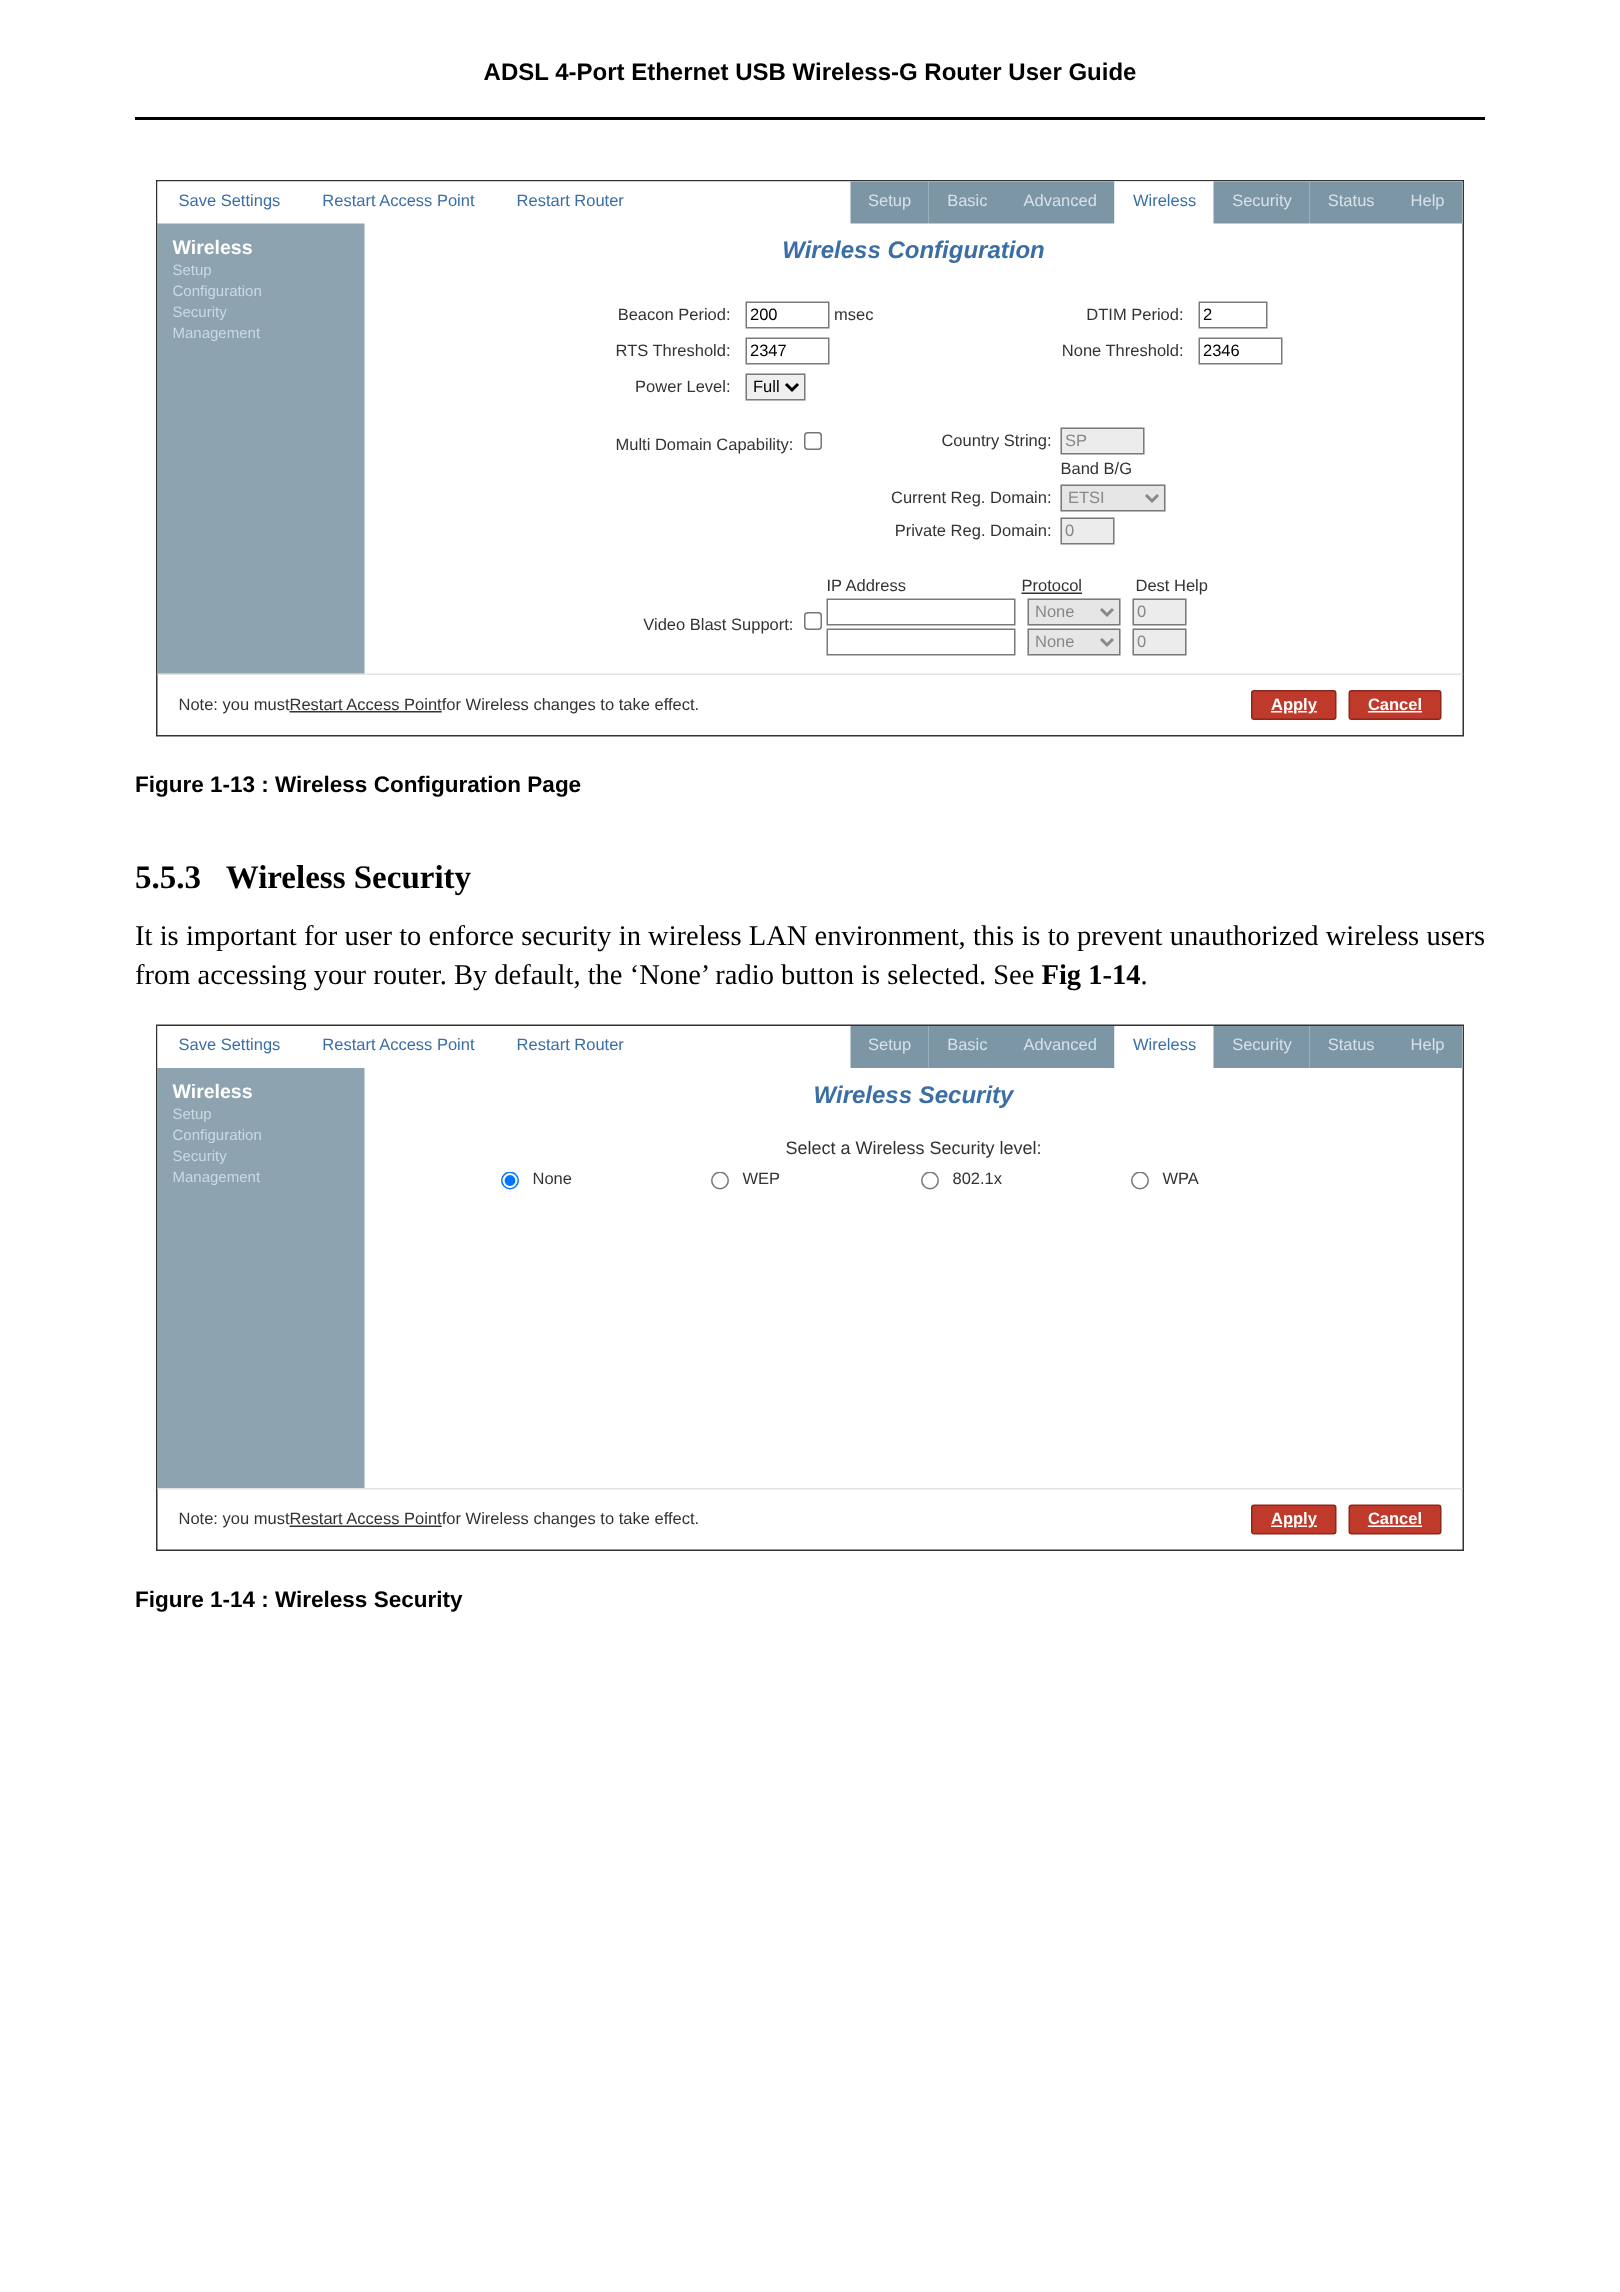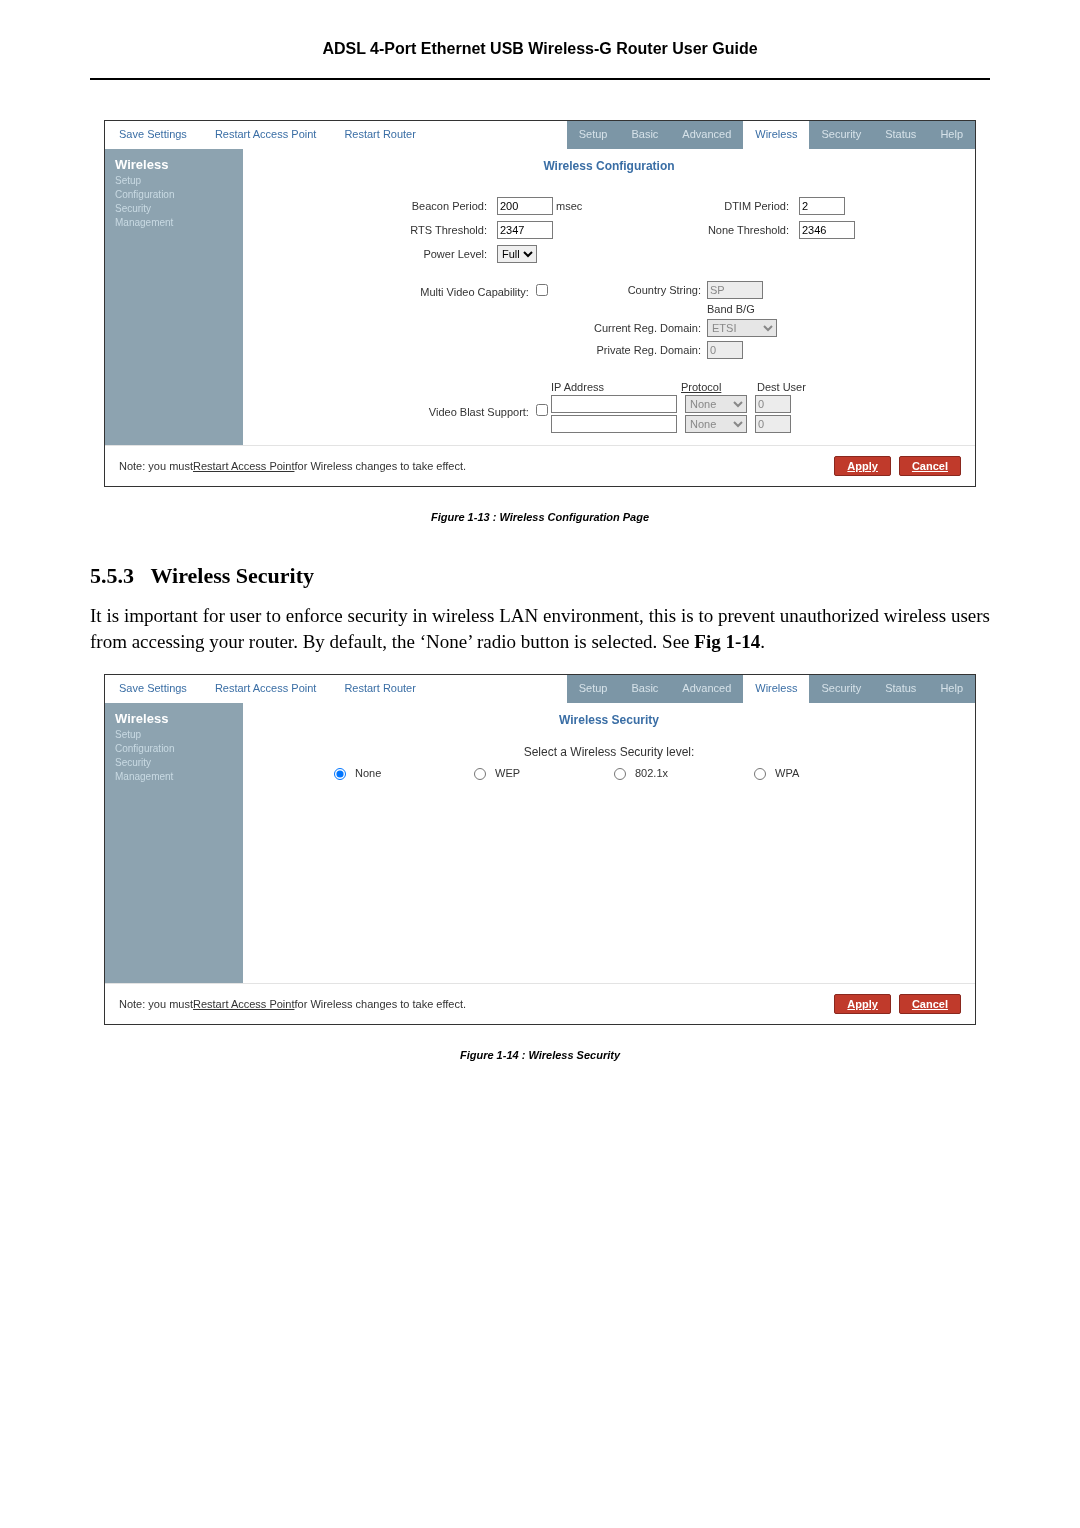--- a/index.html
+++ b/index.html
@@ -26,25 +26,24 @@
     border-top: 2px solid #000;
     margin-top: 140px;
     padding-top: 8px;
     font-family: Arial, sans-serif;
     font-weight: bold;
     font-size: 15px;
     text-align: right;
   }
   .doc-footer-line .title { margin-right: 40px; }
   .fig-caption {
-    text-align: center;
+    text-align: left;
     font-family: Arial, sans-serif;
-    font-style: italic;
-    font-weight: bold;
-    font-size: 11px;
+    font-weight: bold;
+    font-size: 15px;
     margin: 24px 0 40px 0;
   }
   .section-heading {
     font-family: "Times New Roman", serif;
     font-weight: bold;
     font-size: 22px;
     margin: 0 0 14px 0;
   }
   .body-para {
     font-family: "Times New Roman", serif;
@@ -111,22 +110,23 @@
   }
   .panel {
     flex: 1;
     padding: 8px 18px 10px 18px;
     position: relative;
   }
   .panel-title {
     text-align: center;
     color: #3a6ea5;
     font-weight: bold;
-    font-size: 12px;
+    font-size: 16px;
     margin: 2px 0 18px 0;
+    font-style: italic;
   }
   .router-note {
     font-size: 11px;
     color: #333;
     padding: 10px 14px;
     display: flex;
     align-items: center;
     border-top: 1px solid #e3e3e3;
   }
   .router-note a { color: #333; text-decoration: underline; }
@@ -284,21 +284,21 @@
             <select class="sel">
               <option>Full</option>
             </select>
           </div>
           <div></div>
             <div></div>
         </div>
 
         <div class="mdc-row">
           <div class="mdc-left">
-            <span>Multi Video Capability:</span>
+            <span>Multi Domain Capability:</span>
             <input type="checkbox" style="">
           </div>
           <div class="mdc-right">
             <div class="kv">
               <span class="k">Country String:</span>
               <input class="txt disabled" style="width: 50px;" value="SP">
             </div>
             <div class="kv">
               <span class="k"></span>
               <span>Band B/G</span>
@@ -316,21 +316,21 @@
 
         <div class="vbs-row">
           <div class="vbs-left">
             <span>Video Blast Support:</span>
             <input type="checkbox" style="">
           </div>
           <div class="ip-block">
             <div class="ip-head">
               <span>IP Address</span>
               <span>Protocol</span>
-              <span>Dest User</span>
+              <span>Dest Help</span>
             </div>
             <div class="ip-line">
               <input class="txt" style="">
               <select class="sel disabled"><option>None</option></select>
               <input class="txt disabled port" value="0" style="">
             </div>
             <div class="ip-line">
               <input class="txt" style="">
               <select class="sel disabled"><option>None</option></select>
               <input class="txt disabled port" value="0" style="">

